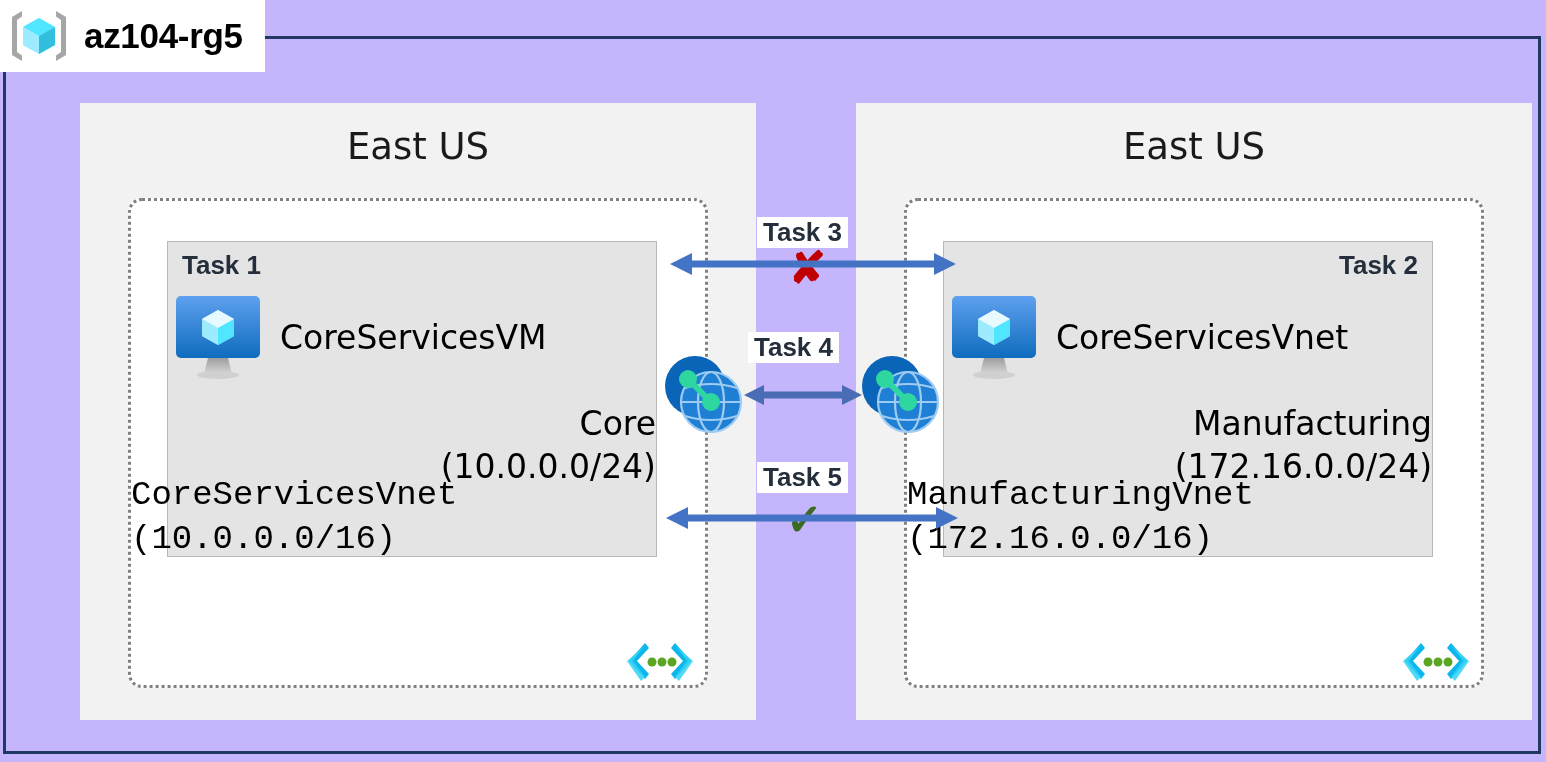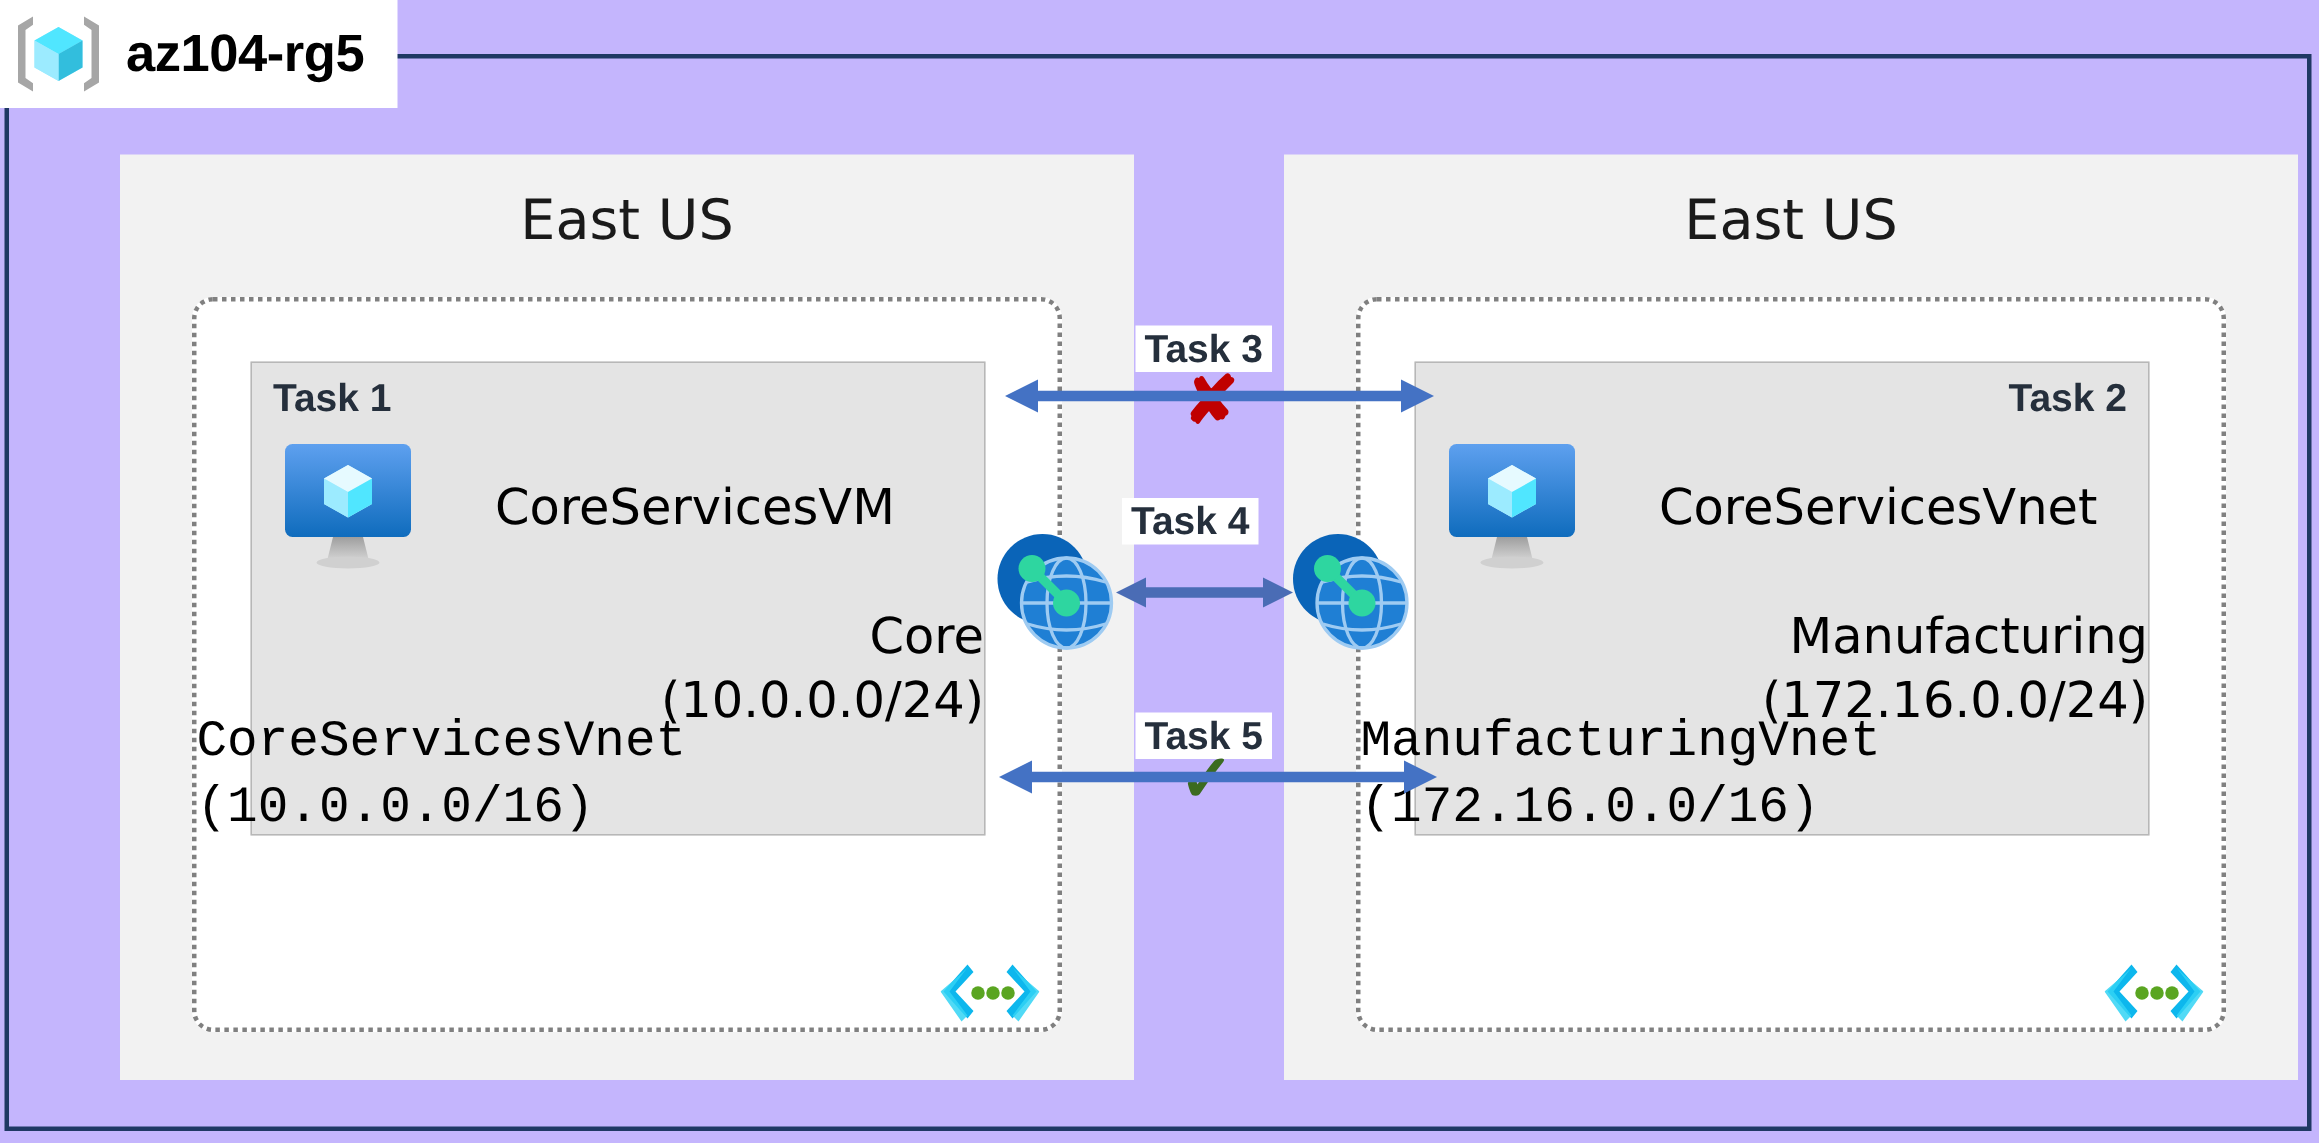--- a/index.html
+++ b/index.html
@@ -141,24 +141,23 @@
     font-size: 26px;
     font-weight: bold;
     color: #252f3c;
   }
   .subnet-task.left-al  { left: 14px; }
   .subnet-task.right-al { right: 14px; }
 
   .vm-row {
     position: absolute;
     top: 52px;
-    left: 18px;
+    left: 4px;
     display: flex;
     align-items: center;
-    gap: 36px;
   }
 
   .vm-icon {
     width: 92px;
     height: 86px;
     position: relative;
     flex: 0 0 auto;
   }
 
   .vm-name {
@@ -412,16 +411,16 @@
   </div>
   <div class="conn-label" style="left:748px; top:332px;">Task 4</div>
 
   <div class="connector" style="left:664px; top:504px; width:296px; height:28px;">
     <svg viewBox="0 0 296 28" width="296" height="28" aria-hidden="true">
       <line x1="20" y1="14" x2="276" y2="14" stroke="#4472c4" stroke-width="7"></line>
       <polygon points="2,14 24,3 24,25" fill="#4472c4"></polygon>
       <polygon points="294,14 272,3 272,25" fill="#4472c4"></polygon>
     </svg>
   </div>
-  <div class="conn-label" style="left:757px; top:475px;text-align:right;">Task 5</div>
+  <div class="conn-label" style="left:757px; top:462px;text-align:right;">Task 5</div>
   <div class="conn-mark mark-check" style="left:786px; top:498px;">✓</div>
 
 </div>
 
 </body></html>

